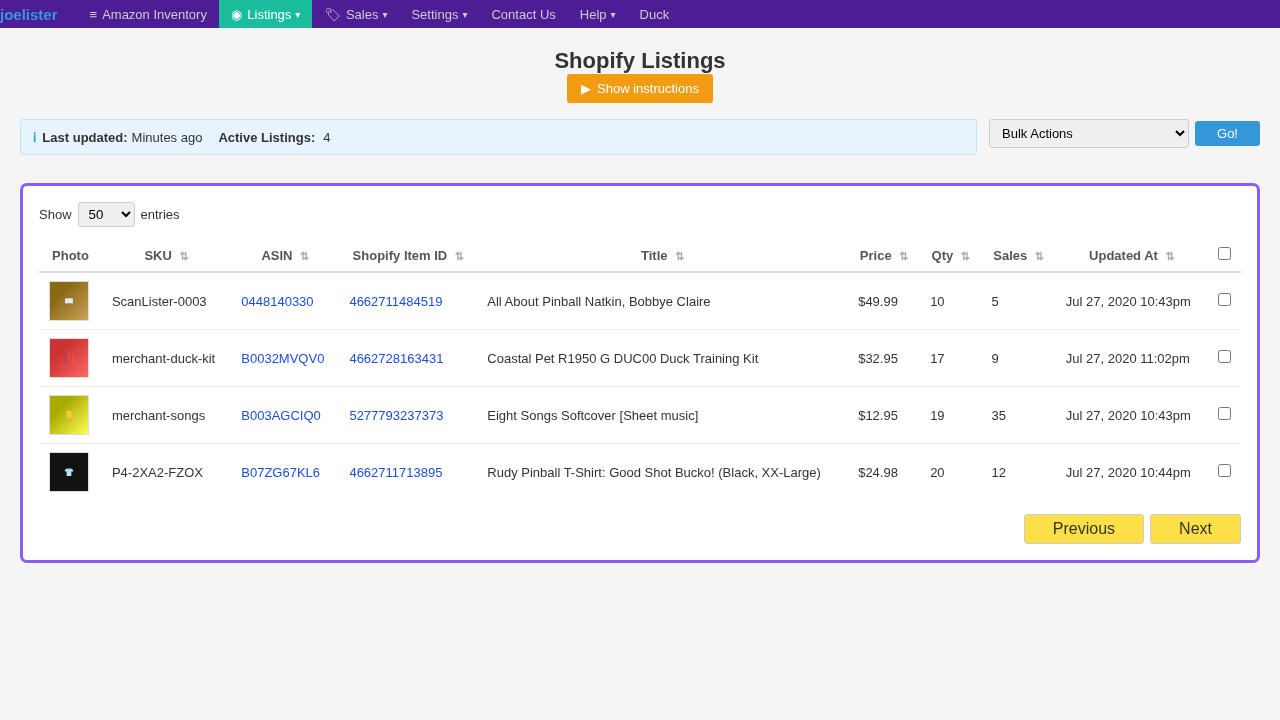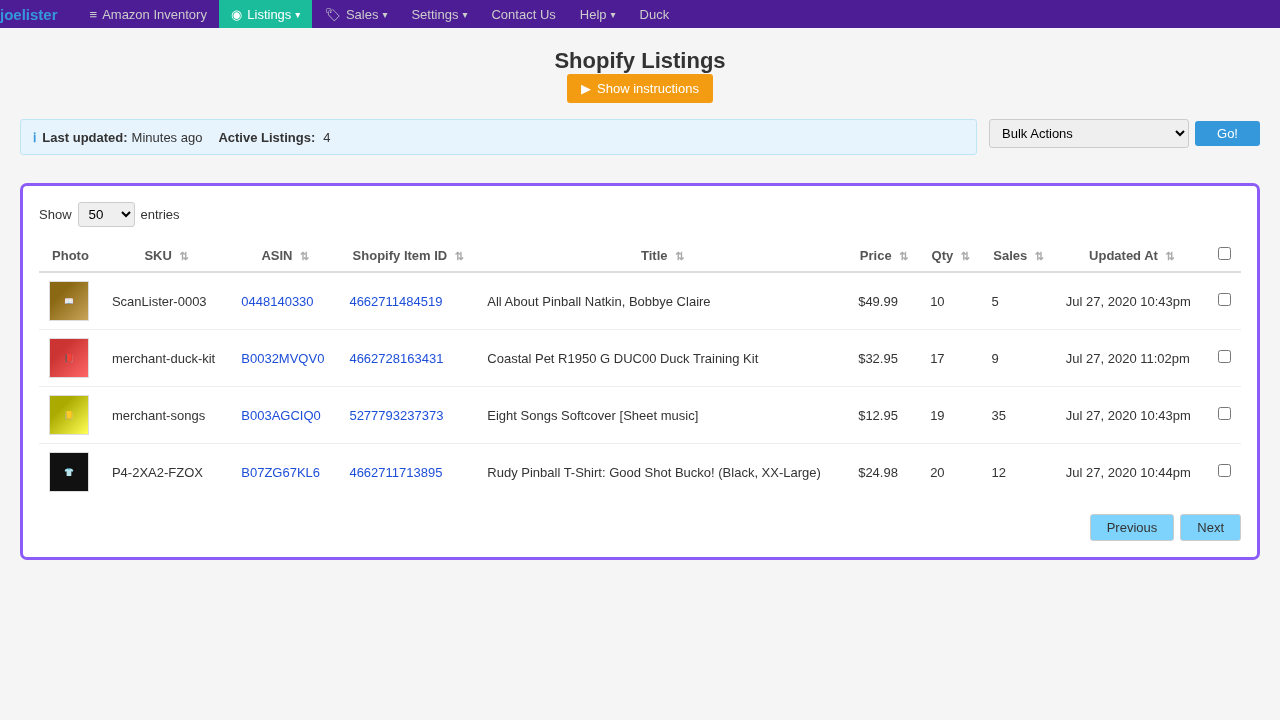--- a/index.html
+++ b/index.html
@@ -43,21 +43,21 @@
     thead tr { border-bottom: 2px solid #ddd; }
     th { padding: 8px 10px; text-align: center; font-weight: 600; color: #555; white-space: nowrap; position: relative; cursor: pointer; user-select: none; }
     th .sort-icon { color: #aaa; font-size: 11px; margin-left: 4px; }
     td { padding: 8px 10px; border-bottom: 1px solid #eee; vertical-align: middle; }
     tr:last-child td { border-bottom: none; }
     .link { color: #1d4ed8; text-decoration: none; cursor: pointer; }
     .checkbox-col { width: 30px; text-align: center; }
 
     
     .pagination-row { display: flex; justify-content: flex-end; align-items: center; margin-top: 14px; gap: 6px; }
-    .page-btn { background: #7dd3fc; border: 1px solid #ccc; color: #333; padding: 5px 16px; border-radius: 3px; cursor: pointer; font-size: 13px; }
+    .page-btn { background: #fde047; border: 1px solid #ccc; color: #333; padding: 5px 28px; border-radius: 3px; cursor: pointer; font-size: 16px; }
 
     
     .thumb { width: 40px; height: 40px; display: flex; align-items: center; justify-content: center; font-size: 8px; color: #999; border: 1px solid #ddd; overflow: hidden; }
   </style>
 </head>
 <body>
 
 <nav>
   <div class="nav-brand">
     <span>joe</span><span style="color:#3498db">lister</span>

